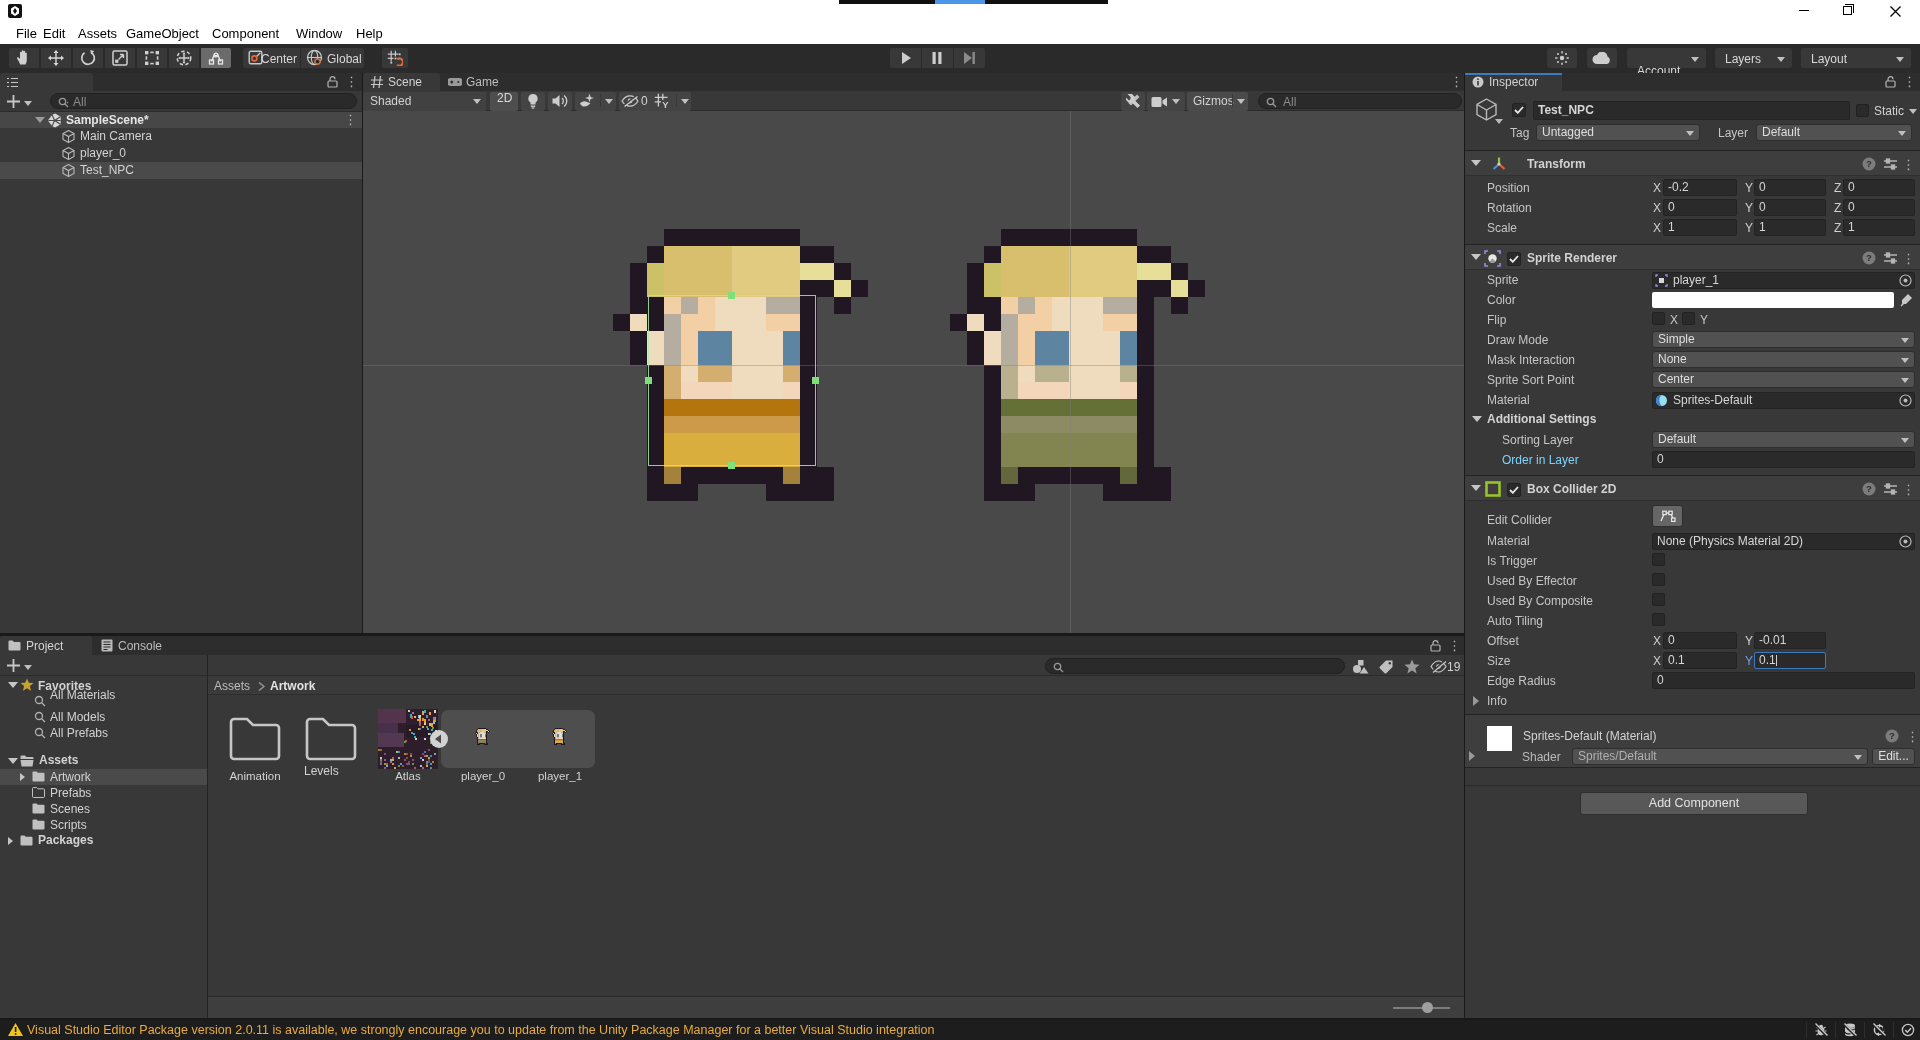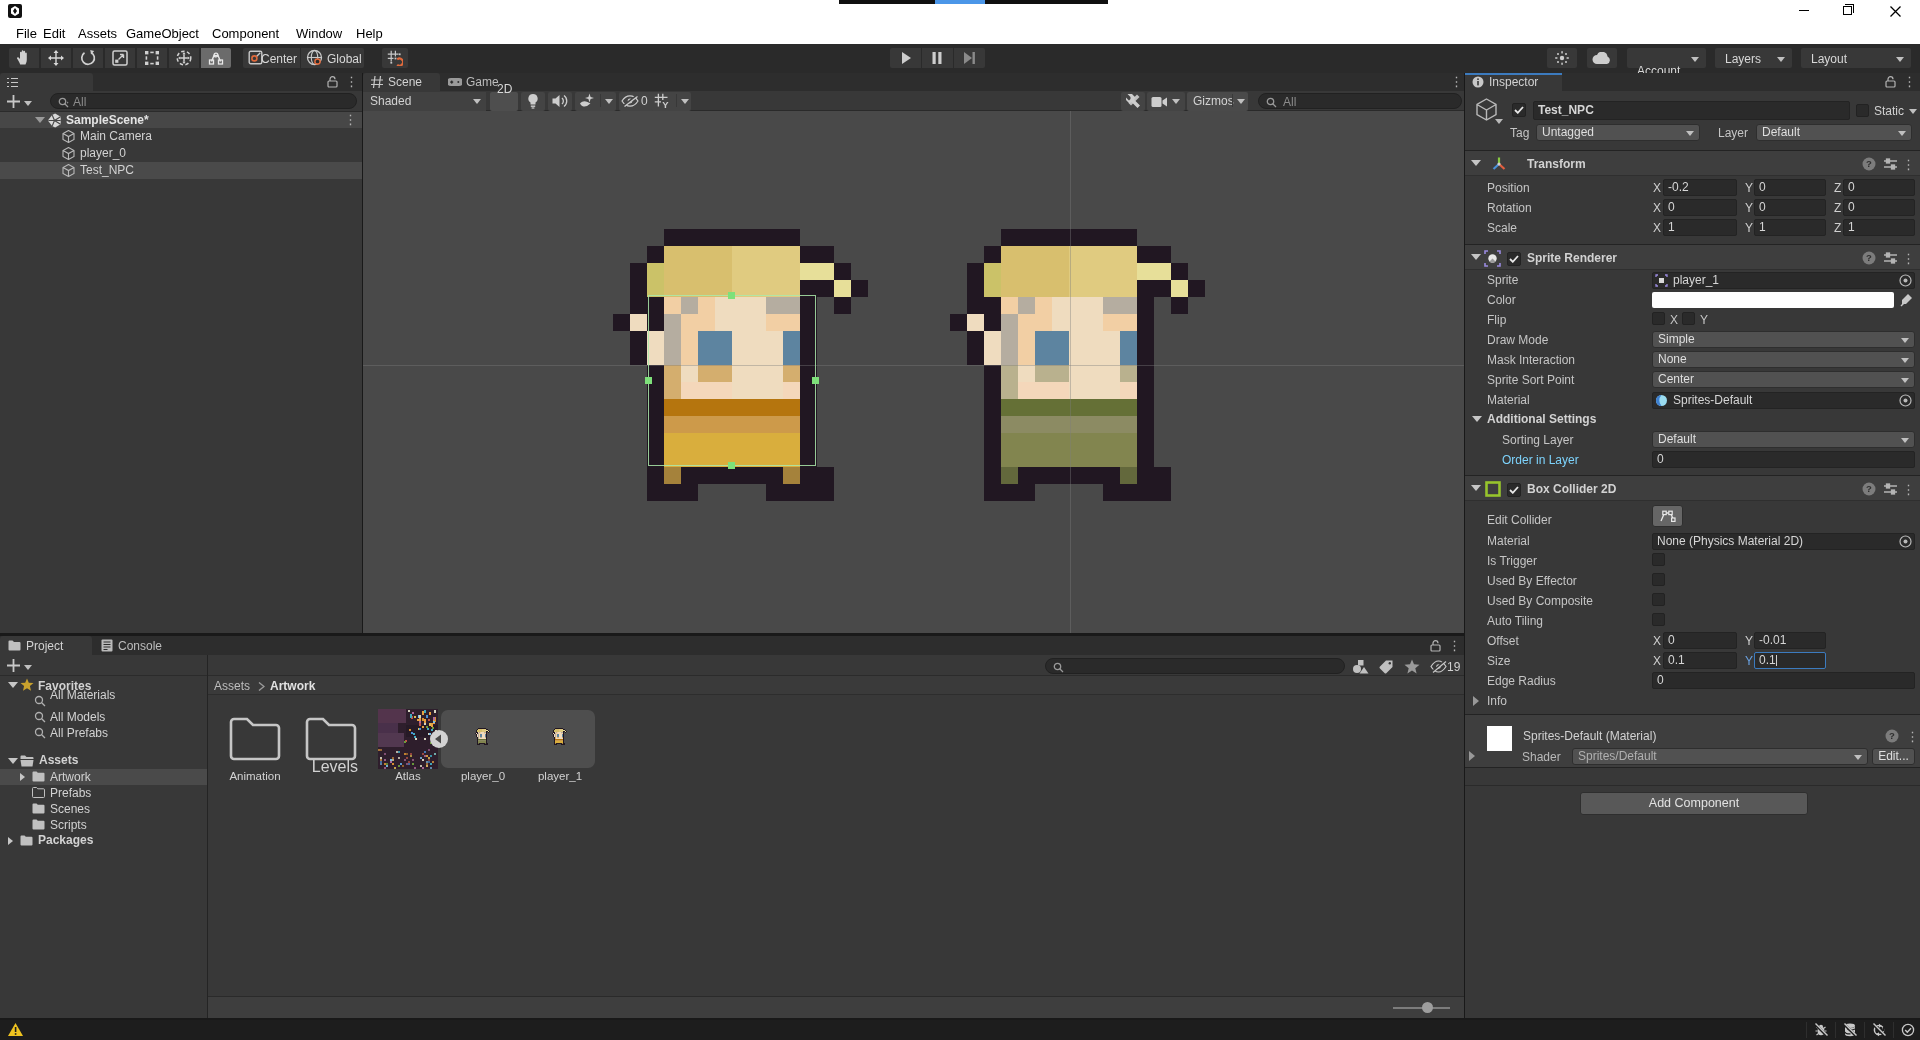--- a/index.html
+++ b/index.html
@@ -245,21 +245,21 @@
       <circle cx="10.3" cy="4" r="1" fill="#2d2d2d"></circle>
     </svg>
   <div class="txt" style="left:103px;top:2px;color:#bdbdbd;">Game</div>
   <div class="txt" style="left:1087px;top:1px;color:#b4b4b4;font-size:13px;">⋮</div>
 
   <div class="abs" style="left:0;top:18px;width:1101px;height:20px;background:#383838;border-bottom:1px solid #2a2a2a;"></div>
   <div class="abs" style="left:0;top:19px;width:123px;height:19px;background:#414141;"></div>
   <div class="txt" style="left:7px;top:21px;">Shaded</div>
   <div class="abs" style="left:110px;top:26px;width:0;height:0;border-left:4.5px solid transparent;border-right:4.5px solid transparent;border-top:5.5px solid #c0c0c0;"></div>
   <div class="abs" style="left:127px;top:19px;width:28px;height:19px;background:#4e4e4e;border-radius:2px;"></div>
-  <div class="txt" style="left:134px;top:9px;color:#d8d8d8;text-align:center;">2D</div>
+  <div class="txt" style="left:134px;top:18px;color:#d8d8d8;text-align:center;">2D</div>
   <div class="abs" style="left:158px;top:19px;width:24px;height:19px;background:#444444;border-radius:2px;"></div>
   <svg class="abs" style="left:163px;top:20px;" width="14" height="16" viewBox="0 0 14 16">
       <path d="M7 1 A4.6 4.6 0 0 1 9.5 9.5 L9.5 11.5 L4.5 11.5 L4.5 9.5 A4.6 4.6 0 0 1 7 1 Z" fill="#cdcdcd"></path>
       <rect x="4.8" y="12.5" width="4.4" height="1.4" fill="#cdcdcd"></rect>
       <rect x="5.6" y="14.4" width="2.8" height="1.2" fill="#cdcdcd"></rect>
     </svg>
   <div class="abs" style="left:185px;top:19px;width:24px;height:19px;background:#444444;border-radius:2px;"></div>
   <svg class="abs" style="left:189px;top:21px;" width="16" height="14" viewBox="0 0 16 14">
       <path d="M0.5 4.5 L3.5 4.5 L7.5 1 L7.5 13 L3.5 9.5 L0.5 9.5 Z" fill="#cdcdcd"></path>
       <path d="M10 4 A4 4 0 0 1 10 10 M12 1.6 A6.7 6.7 0 0 1 12 12.4" stroke="#cdcdcd" stroke-width="1.3" fill="none"></path>
@@ -1009,21 +1009,21 @@
     </svg>
   <div class="txt" style="left:270px;top:43px;color:#e2e2e2;font-weight:bold;">Artwork</div>
 
   <svg class="abs" style="left:228px;top:80px;" width="54" height="46" viewBox="0 0 54 46">
       <path d="M3 6 A3 3 0 0 1 6 3 L19 3 L25 9 L48 9 A3 3 0 0 1 51 12 L51 40 A3 3 0 0 1 48 43 L6 43 A3 3 0 0 1 3 40 Z" stroke="#c6c6c6" stroke-width="2.6" fill="none"></path>
     </svg>
   <div class="txt" style="left:228px;top:134px;width:54px;text-align:center;font-size:11.5px;">Animation</div>
   <svg class="abs" style="left:304px;top:80px;" width="54" height="46" viewBox="0 0 54 46">
       <path d="M3 6 A3 3 0 0 1 6 3 L19 3 L25 9 L48 9 A3 3 0 0 1 51 12 L51 40 A3 3 0 0 1 48 43 L6 43 A3 3 0 0 1 3 40 Z" stroke="#c6c6c6" stroke-width="2.6" fill="none"></path>
     </svg>
-  <div class="txt" style="left:304px;top:122px;width:54px;text-align:right;font-size:16px;">Levels</div>
+  <div class="txt" style="left:304px;top:128px;width:54px;text-align:left;font-size:12px;">Levels</div>
 
   <div id="atlas" class="abs" style="left:378px;top:73px;width:60px;height:60px;background:#30202e;overflow:hidden;"><svg width="60" height="60" shape-rendering="crispEdges">
         <rect width="60" height="60" fill="#2e1e2c"></rect>
         <rect x="0" y="0" width="28" height="14" fill="#53344c"></rect>
         <rect x="0" y="14" width="20" height="10" fill="#49304a"></rect>
         <rect x="0" y="24" width="26" height="14" fill="#523850"></rect>
         <rect x="28" y="16" width="32" height="12" fill="#261a26"></rect>
         <rect x="55" y="11" width="2" height="4" fill="#e8a040"></rect>
         <rect x="34" y="3" width="2" height="2" fill="#b06a9a"></rect>
         <rect x="56" y="8" width="2" height="5" fill="#d98f2f"></rect>
@@ -1491,20 +1491,21 @@
   <div class="abs" style="left:1393px;top:371px;width:57px;height:2px;background:#7c7c7c;"></div>
   <div class="abs" style="left:1422px;top:366px;width:11px;height:11px;border-radius:50%;background:#9e9e9e;"></div>
 </div>
 
 <div class="abs" id="statusbar" style="left:0;top:1020px;width:1920px;height:20px;background:#1d1d1d;">
   <svg class="abs" style="left:8px;top:3px;" width="15" height="14" viewBox="0 0 15 14">
       <path d="M7.5 0 L15 13 L0 13 Z" fill="#f0c420"></path>
       <rect x="6.8" y="4" width="1.6" height="5" fill="#1d1d1d"></rect>
       <rect x="6.8" y="10.2" width="1.6" height="1.6" fill="#1d1d1d"></rect>
     </svg>
+  <div class="txt" style="left:27px;top:3px;color:#e9ab3c;font-size:12.5px;">Visual Studio Editor Package version 2.0.11 is available, we strongly encourage you to update from the Unity Package Manager for a better Visual Studio integration</div>
   <div class="abs" style="left:1806px;top:2px;width:1px;height:16px;background:#2e2e2e;"></div>
   <div class="abs" style="left:1835px;top:2px;width:1px;height:16px;background:#2e2e2e;"></div>
   <div class="abs" style="left:1864px;top:2px;width:1px;height:16px;background:#2e2e2e;"></div>
   <div class="abs" style="left:1893px;top:2px;width:1px;height:16px;background:#2e2e2e;"></div>
   <svg class="abs" style="left:1814px;top:3px;" width="14" height="14" viewBox="0 0 14 14">
       <g fill="#c8c8c8">
         <ellipse cx="7" cy="8" rx="3.4" ry="4.2"></ellipse>
         <ellipse cx="7" cy="3.4" rx="2" ry="1.6"></ellipse>
         <path d="M2.5 4 L4.5 5.5 M11.5 4 L9.5 5.5 M1.5 8 L3.5 8 M12.5 8 L10.5 8 M2.5 12 L4.5 10.5 M11.5 12 L9.5 10.5" stroke="#c8c8c8" stroke-width="1.1"></path>
       </g>

